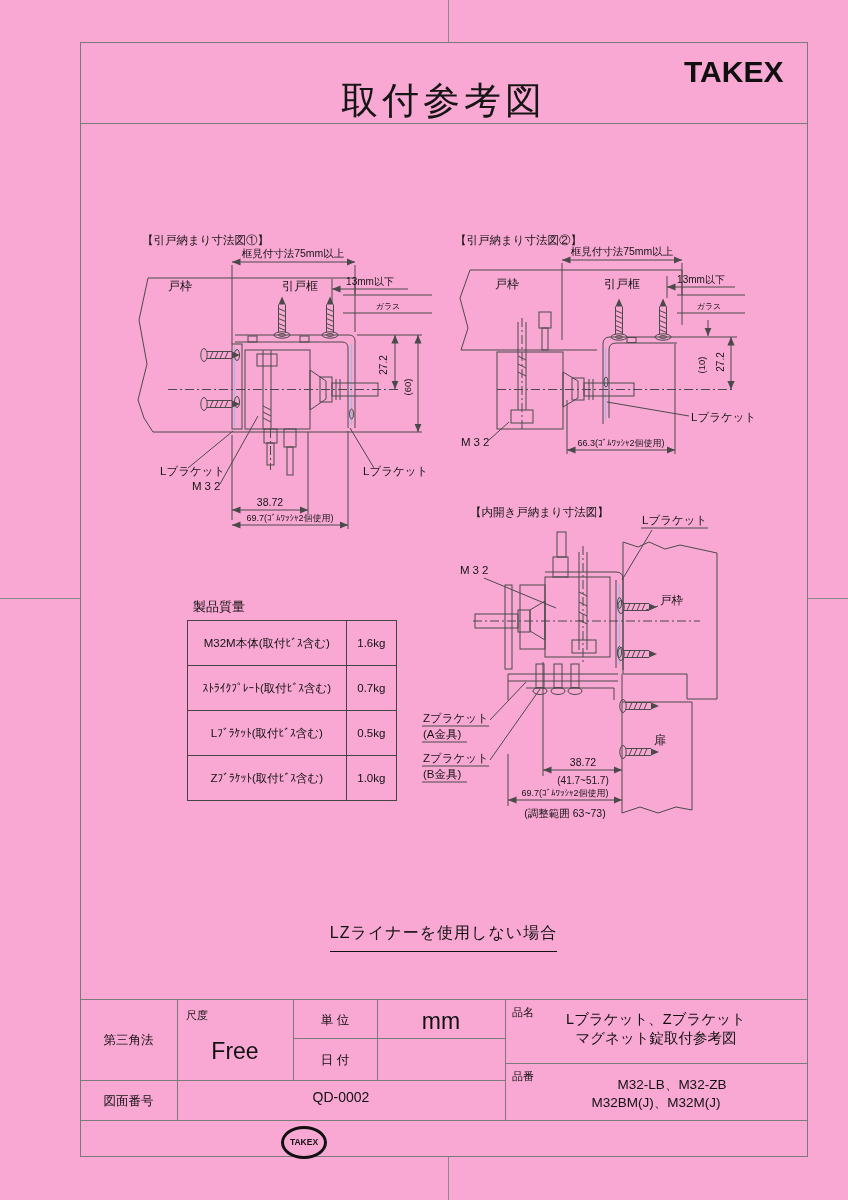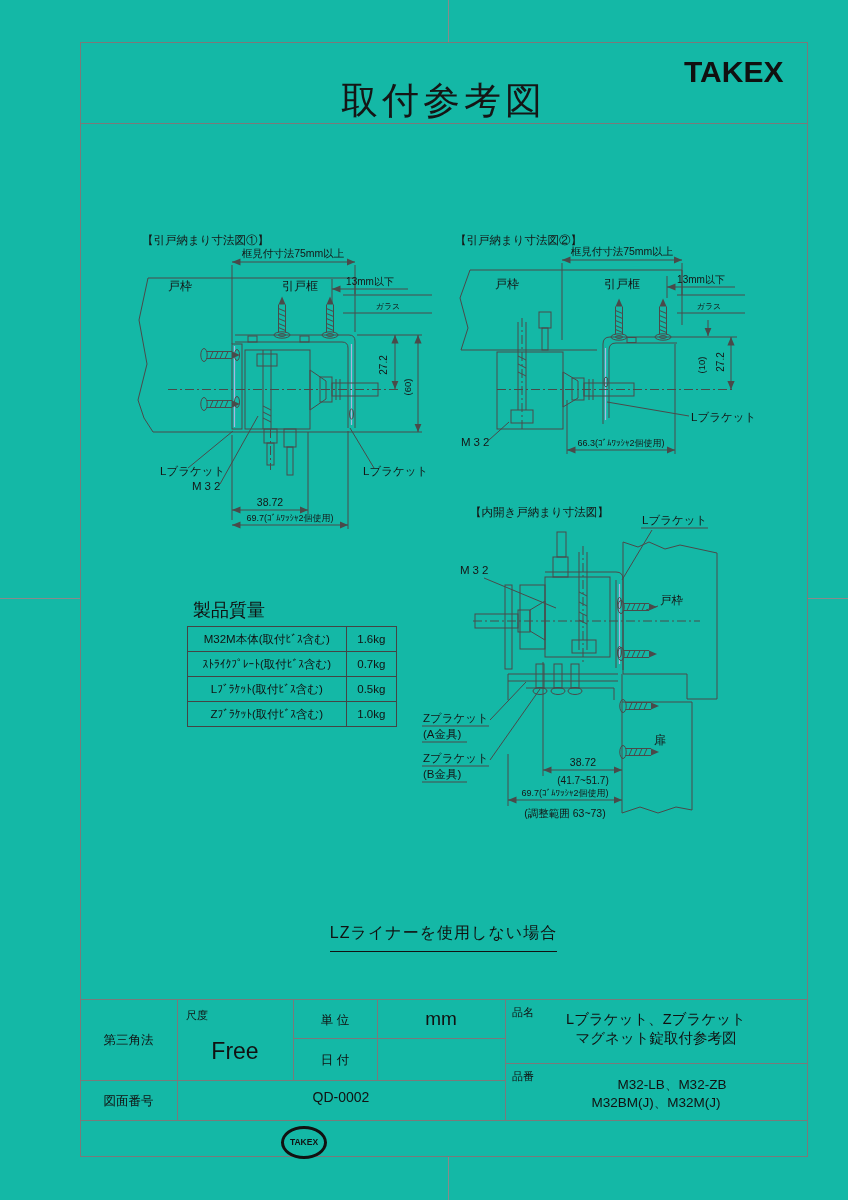--- a/index.html
+++ b/index.html
@@ -1,36 +1,36 @@
 <!DOCTYPE html>
 <html><head>
 <meta charset="utf-8">
 <style>
   html,body{margin:0;padding:0;background:#e8e8e8;}
-  .sheet{position:relative;width:848px;height:1200px;background:#14b8a6;overflow:hidden;
+  .sheet{position:relative;width:848px;height:1200px;background:#f9a8d4;overflow:hidden;
          font-family:"Liberation Sans",sans-serif;color:#111;}
   .frame{position:absolute;left:80px;top:42px;width:726px;height:1113px;border:1px solid #7a7a7a;}
   .hl{position:absolute;height:1px;background:#7a7a7a;}
   .vl{position:absolute;width:1px;background:#7a7a7a;}
   .mark{position:absolute;background:#8a8a8a;}
   .page-title{position:absolute;left:80px;top:76px;width:727px;text-align:center;
               font-size:37px;letter-spacing:4px;font-weight:500;color:#151515;}
   .brand{position:absolute;left:684px;top:55px;font-size:30px;font-weight:800;
          letter-spacing:0px;color:#101010;}
   svg.diag{position:absolute;overflow:visible;}
   svg text{font-family:"Liberation Sans",sans-serif;fill:#151515;}
   .ln{stroke:#4a4a4a;stroke-width:1;fill:none;}
   .blu{stroke:#a9b6e0;stroke-width:1.2;fill:none;}
   .dash{stroke-dasharray:9 3 2 3;}
   .fil{fill:#4a4a4a;stroke:none;}
   
   .wt{position:absolute;left:187px;top:598px;width:212px;}
-  .wt-title{font-size:18px;margin:0 0 4px 6px;color:#111;}
+  .wt-title{font-size:13px;margin:0 0 4px 6px;color:#111;}
   .wt table{border-collapse:collapse;width:210px;}
-  .wt td{border:1px solid #444;height:20px;font-size:11.5px;text-align:center;padding:2px 2px;color:#111;}
+  .wt td{border:1px solid #444;height:20px;font-size:11.5px;text-align:center;padding:12px 2px;color:#111;}
   .wt td.item{width:158px;}
   .wt td.val{width:46px;}
   .note{position:absolute;left:80px;top:923px;width:727px;text-align:center;font-size:16px;}
   .note span{border-bottom:1px solid #111;padding-bottom:10px;letter-spacing:1px;}
   .tbt{position:absolute;color:#111;}
   .ctr{text-align:center;}
   .footer-logo{position:absolute;left:281px;top:1126px;width:40px;height:27px;
                border:3px solid #111;border-radius:50%;text-align:center;}
   .footer-logo span{font-size:8.5px;font-weight:800;line-height:27px;letter-spacing:0px;}
   .company{position:absolute;left:330px;top:1129px;font-size:17px;font-weight:800;letter-spacing:0.2px;}
@@ -401,21 +401,21 @@
     <div class="hl" style="left:80px;top:1120px;width:727px;"></div>
     <div class="vl" style="left:177px;top:999px;height:121px;"></div>
     <div class="vl" style="left:293px;top:999px;height:81px;"></div>
     <div class="vl" style="left:377px;top:999px;height:81px;"></div>
     <div class="vl" style="left:505px;top:999px;height:121px;"></div>
 
     <div class="tbt ctr" style="left:80px;top:1032px;width:97px;font-size:12.5px;">第三角法</div>
     <div class="tbt" style="left:186px;top:1008px;font-size:11px;">尺度</div>
     <div class="tbt ctr" style="left:177px;top:1038px;width:116px;font-size:23px;">Free</div>
     <div class="tbt ctr" style="left:293px;top:1012px;width:84px;font-size:12.5px;">単 位</div>
-    <div class="tbt ctr" style="left:377px;top:1008px;width:128px;font-size:19px;">mm</div>
+    <div class="tbt ctr" style="left:377px;top:1008px;width:128px;font-size:23px;">mm</div>
     <div class="tbt ctr" style="left:293px;top:1052px;width:84px;font-size:12.5px;">日 付</div>
     <div class="tbt ctr" style="left:377px;top:1050px;width:128px;font-size:13px;"></div>
     <div class="tbt ctr" style="left:80px;top:1093px;width:97px;font-size:12.5px;">図面番号</div>
     <div class="tbt ctr" style="left:177px;top:1089px;width:328px;font-size:14px;">QD-0002</div>
     <div class="tbt" style="left:512px;top:1005px;font-size:11px;">品名</div>
     <div class="tbt ctr" style="left:505px;top:1010px;width:302px;font-size:14.5px;">Lブラケット、Zブラケット</div>
     <div class="tbt ctr" style="left:505px;top:1029px;width:302px;font-size:14.5px;">マグネット錠取付参考図</div>
     <div class="tbt" style="left:512px;top:1069px;font-size:11px;">品番</div>
     <div class="tbt ctr" style="left:505px;top:1076px;width:302px;font-size:13.5px;margin-left:16px;">M32-LB、M32-ZB</div>
     <div class="tbt ctr" style="left:505px;top:1094px;width:302px;font-size:13.5px;">M32BM(J)、M32M(J)</div>

